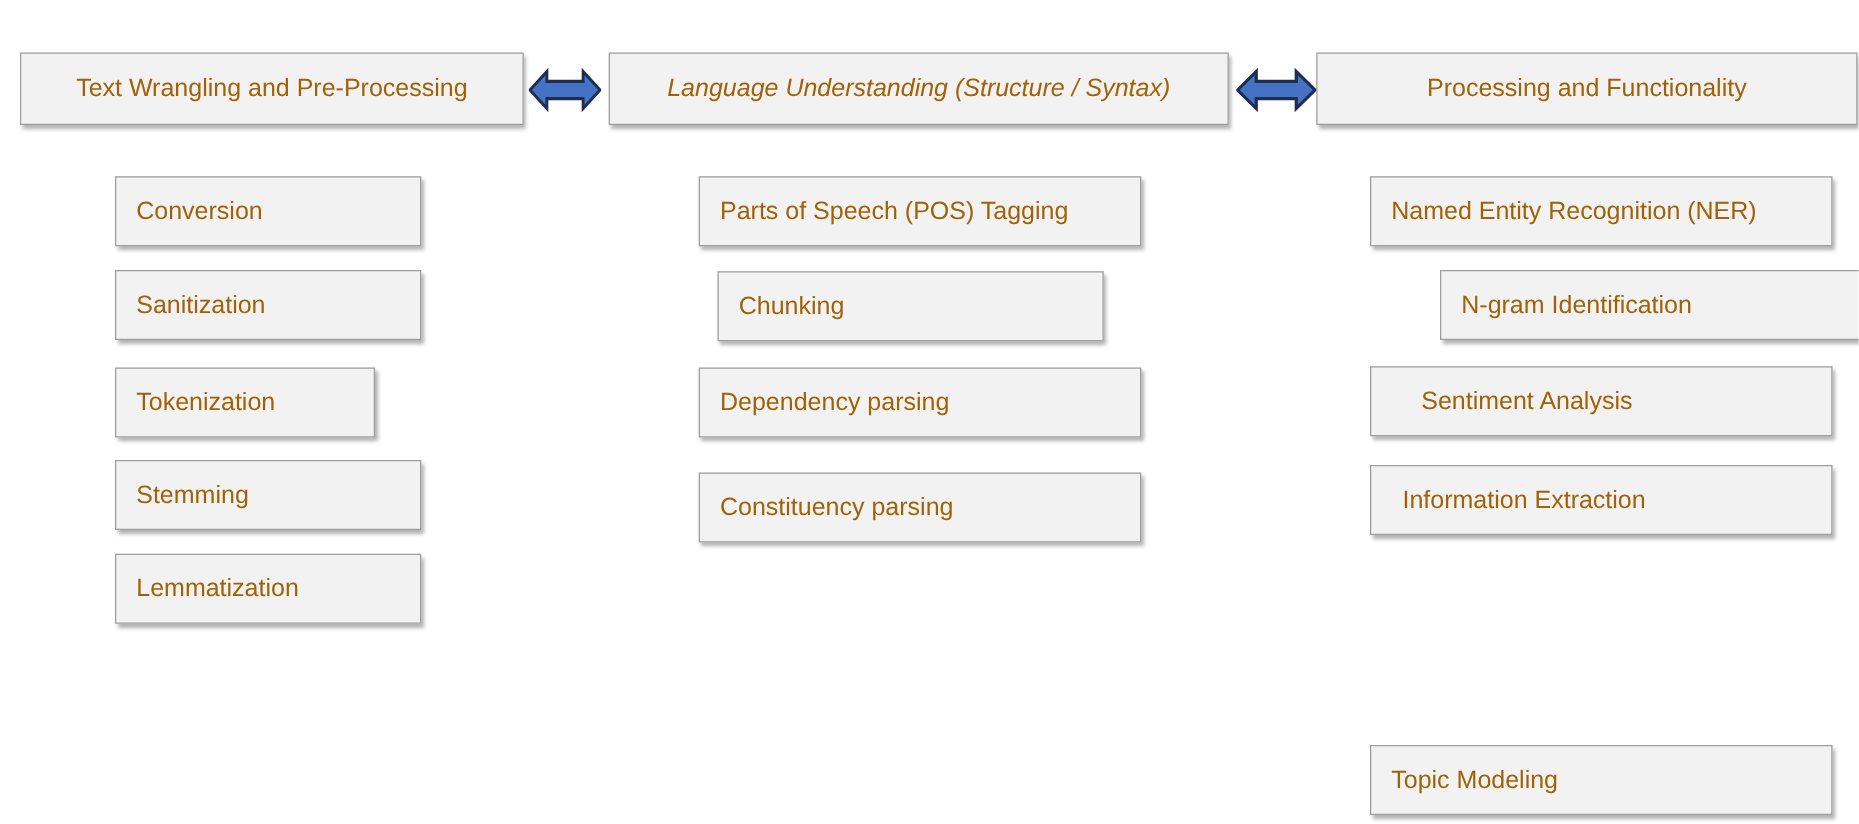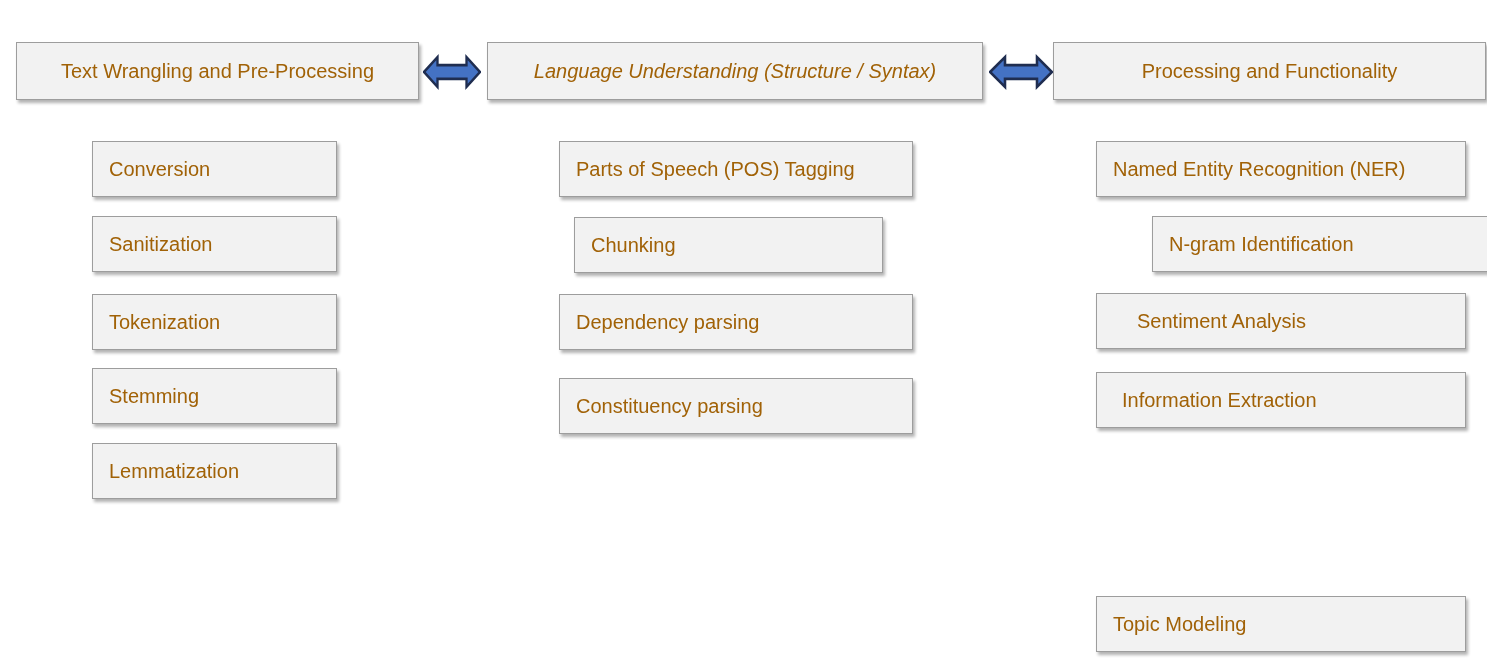--- a/index.html
+++ b/index.html
@@ -62,21 +62,21 @@
   <svg class="arrow" style="left:423px; top:54px;" width="58" height="36" viewBox="0 0 60 34" preserveAspectRatio="none">
     <polygon points="1,17 15,3 15,10.5 45,10.5 45,3 59,17 45,31 45,23.5 15,23.5 15,31"></polygon>
   </svg>
 
   <svg class="arrow" style="left:989px; top:54px;" width="64" height="36" viewBox="0 0 60 34" preserveAspectRatio="none">
     <polygon points="1,17 15,3 15,10.5 45,10.5 45,3 59,17 45,31 45,23.5 15,23.5 15,31"></polygon>
   </svg>
 
   <div class="box item-box" style="left:92px; top:141px; width:245px;">Conversion</div>
   <div class="box item-box" style="left:92px; top:216px; width:245px;">Sanitization</div>
-  <div class="box item-box" style="left:92px; top:294px; width:245px;text-align:right;">Tokenization</div>
+  <div class="box item-box" style="left:92px; top:294px; width:208px;text-align:right;">Tokenization</div>
   <div class="box item-box" style="left:92px; top:368px; width:245px;">Stemming</div>
   <div class="box item-box" style="left:559px; top:141px; width:354px;">Parts of Speech (POS) Tagging</div>
 
   <div class="box item-box" style="left:92px; top:443px; width:245px;">Lemmatization</div>
   <div class="box item-box" style="left:539px; top:217px; width:309px;margin-left:35px;">Chunking</div>
   <div class="box item-box" style="left:559px; top:294px; width:354px;">Dependency parsing</div>
   <div class="box item-box" style="left:559px; top:378px; width:354px;">Constituency parsing</div>
 
   <div class="box item-box" style="left:1096px; top:141px; width:370px;">Named Entity Recognition (NER)</div>
   <div class="box item-box" style="left:1152px; top:216px; width:370px;">N-gram Identification</div>

